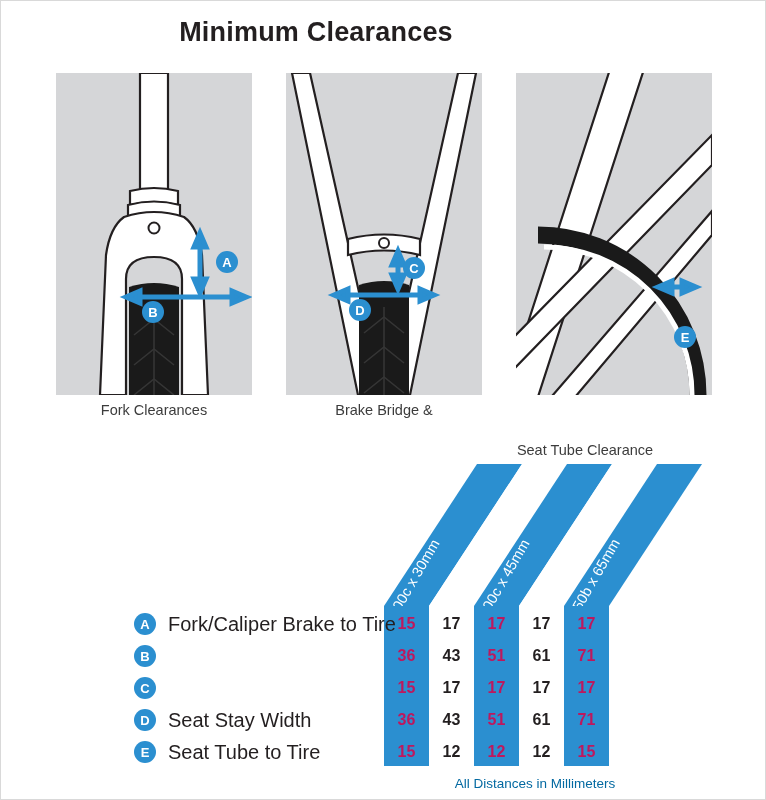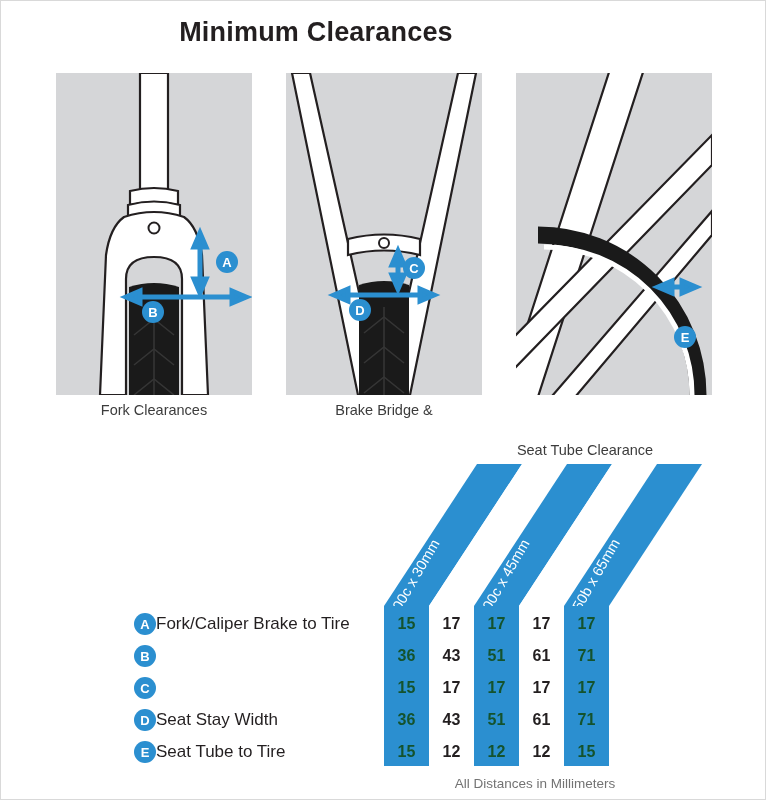--- a/index.html
+++ b/index.html
@@ -80,21 +80,22 @@
     height: 345px;
   }
   .legend-row {
     position: absolute;
     left: 133px;
     height: 32px;
     display: flex;
     align-items: center;
   }
   .legend-label {
-    font-size: 17px;
+    margin-left: 12px;
+    font-size: 20px;
     color: #231f20;
     white-space: nowrap;
   }
   .colhead {
     position: absolute;
     font-size: 14.5px;
     color: #ffffff;
     white-space: nowrap;
     transform-origin: left bottom;
     transform: rotate(-60deg);
@@ -104,30 +105,30 @@
     width: 45px;
   }
   .cell {
     height: 32px;
     display: flex;
     align-items: center;
     justify-content: center;
     font-size: 16px;
     font-weight: bold;
   }
-  .cell.onblue { color: #14532d; text-align: right; }
+  .cell.onblue { color: #be185d; text-align: right; }
   .cell.onwhite { color: #231f20; }
   .footnote-inner {
     position: absolute;
     left: 404px;
     top: 775px;
     width: 260px;
     text-align: center;
     font-size: 13.5px;
-    color: #737373;
+    color: #0369a1;
   }
 </style>
 </head>
 <body>
 
 <div class="page">
 
   <div class="title">Minimum Clearances</div>
 
   <div class="panel" id="panel-fork">

